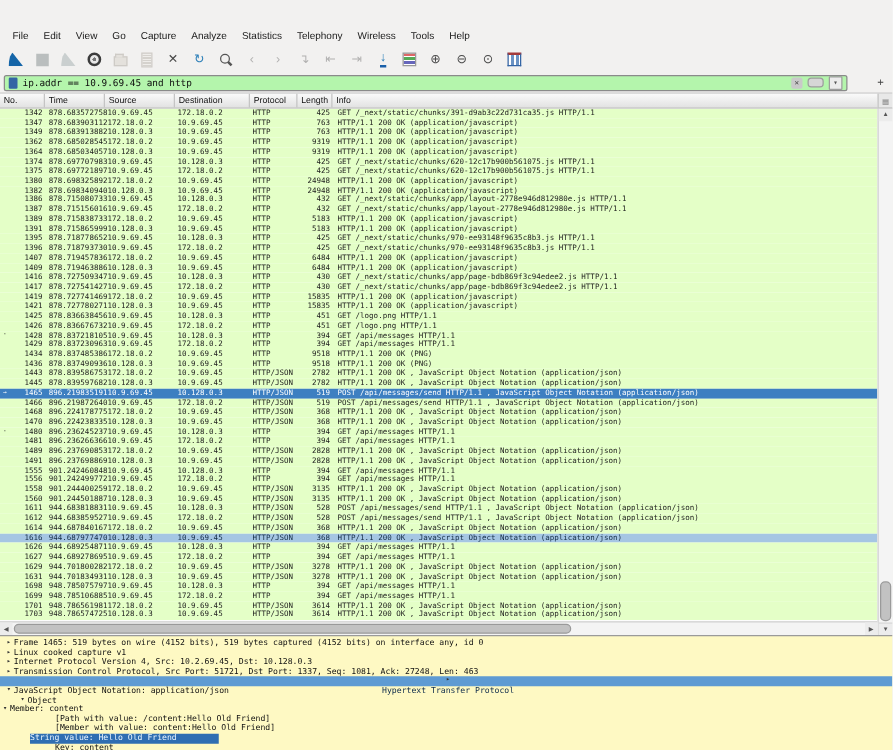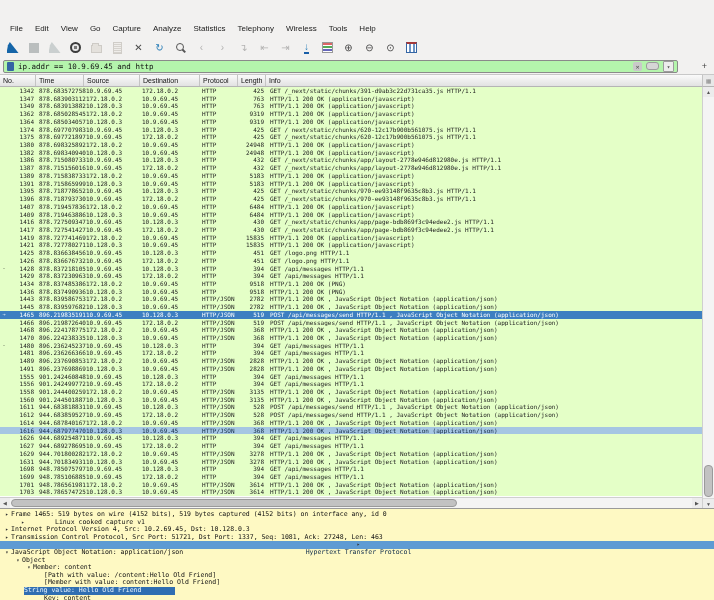--- a/index.html
+++ b/index.html
@@ -810,21 +810,21 @@
     <div class="hs-thumb"></div>
     <div class="hs-arrow hs-right">▶</div>
   </div>
 
   <div class="details" id="details">
   <div class="dline" style="padding-left: 3px;">
     <span class="d-exp">▸</span>
     <span class="d-text">Frame 1465: 519 bytes on wire (4152 bits), 519 bytes captured (4152 bits) on interface any, id 0</span>
   </div>
 
-  <div class="dline" style="padding-left: 19px; gap: 28px;">
+  <div class="dline" style="padding-left: 3px;">
     <span class="d-exp">▸</span>
     <span class="d-text">Linux cooked capture v1</span>
   </div>
 
   <div class="dline" style="padding-left: 3px;">
     <span class="d-exp">▸</span>
     <span class="d-text">Internet Protocol Version 4, Src: 10.2.69.45, Dst: 10.128.0.3</span>
   </div>
 
   <div class="dline" style="padding-left: 3px;">
@@ -840,21 +840,21 @@
   <div class="dline" style="padding-left: 3px;">
     <span class="d-exp">▾</span>
     <span class="d-text">JavaScript Object Notation: application/json</span>
   </div>
 
   <div class="dline" style="padding-left: 14px;">
     <span class="d-exp">▾</span>
     <span class="d-text">Object</span>
   </div>
 
-  <div class="dline" style="padding-left: 25px;">
+  <div class="dline" style="">
     <span class="d-exp">▾</span>
     <span class="d-text">Member: content</span>
   </div>
 
   <div class="dline" style="padding-left: 36px;">
     <span class="d-exp"></span>
     <span class="d-text">[Path with value: /content:Hello Old Friend]</span>
   </div>
 
   <div class="dline" style="padding-left: 36px;">

